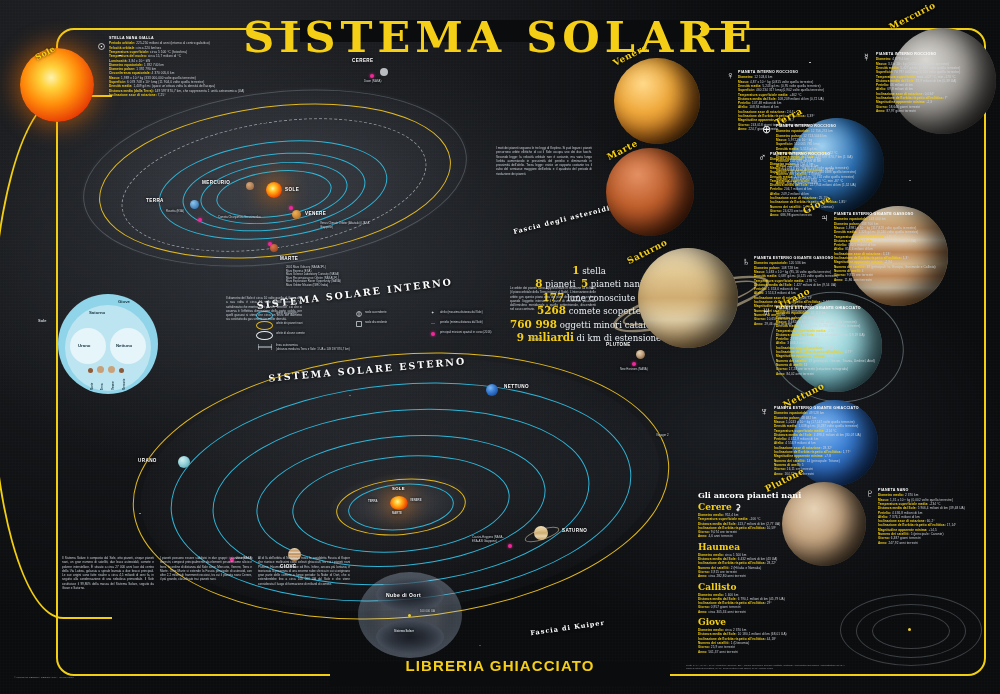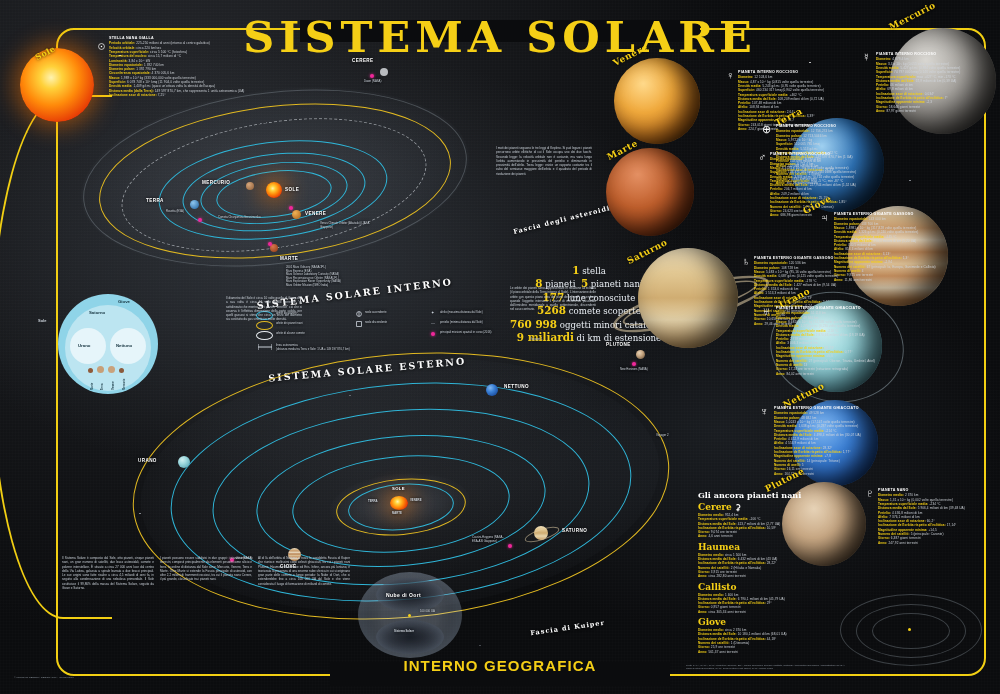--- a/index.html
+++ b/index.html
@@ -134,21 +134,21 @@
 <div id="poster">
   <div class="stars"></div>
   <div class="grain"></div>
 
   <div class="frame"></div>
   <div class="frame-mask-top"></div>
   <div class="frame-mask-bottom"></div>
   <div class="arc"></div>
 
   <div class="title">SISTEMA SOLARE</div>
-  <div class="footer">INTERNO GEOGRAFICA</div>
+  <div class="footer">LIBRERIA GHIACCIATO</div>
 
   <div class="pp" style="left:12px;top:32px;">
     <div class="globe g-sun" style="left:8px;top:16px;width:74px;height:74px;"></div>
     <div class="pname" style="left:26px;top:20px;font-size:8px;">Sole</div>
     <div style="position:absolute;left:86px;top:4px;width:15px;">
       <svg width="7" height="7" viewBox="0 0 10 10">
         <circle cx="5" cy="5" r="4.2" fill="none" stroke="#fff" stroke-width="1"></circle>
           <circle cx="5" cy="5" r="1.1" fill="#fff"></circle>
       </svg>
     </div>

